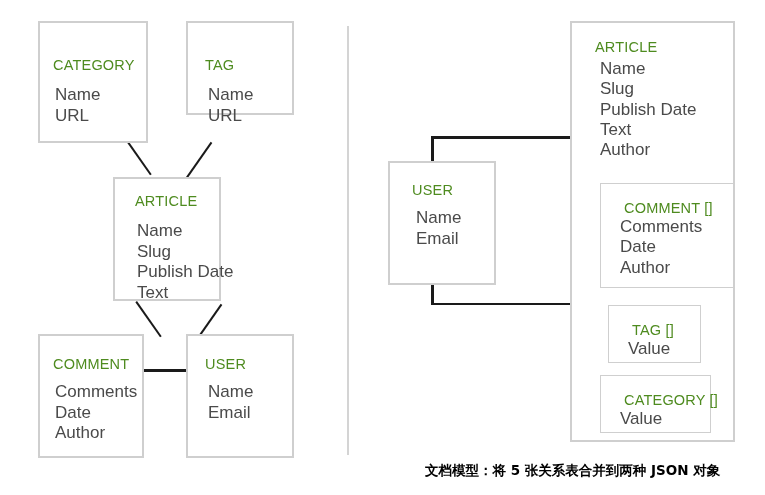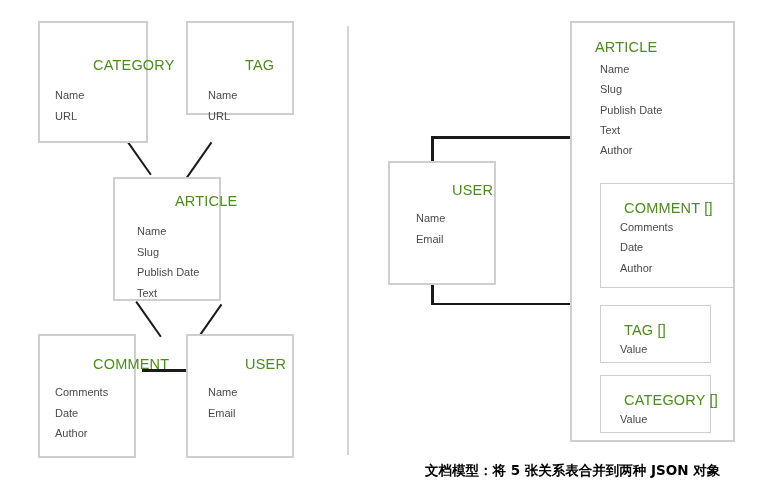--- a/index.html
+++ b/index.html
@@ -29,27 +29,27 @@
   }
   .box-title {
     color: #4e8b1f;
     font-size: 14.5px;
     font-weight: 400;
     letter-spacing: 0.2px;
     white-space: nowrap;
   }
   .field {
     color: #4a4a4a;
-    font-size: 11px;
+    font-size: 17px;
     font-weight: 400;
     white-space: nowrap;
   }
 
   
-  .box.left .box-title { position: absolute; margin-left: 40px; }
+  .box.left .box-title { position: absolute; }
   .box.left .fields { position: absolute; }
   .box.left .field { display: block; line-height: 20.5px; }
 
   
   .edge {
     position: absolute;
     background: #1a1a1a;
     z-index: 2;
   }
   .diag {
@@ -140,21 +140,21 @@
   <div class="box left" style="left:113px; top:177px; width:108px; height:124px;">
     <span class="box-title" style="left:20px; top:14px;">ARTICLE</span>
     <div class="fields" style="left:22px; top:42px;">
       <span class="field">Name</span>
       <span class="field">Slug</span>
       <span class="field">Publish Date</span>
       <span class="field">Text</span>
     </div>
   </div>
 
-  <div class="box left" style="left:38px; top:334px; width:98px; height:124px;">
+  <div class="box left" style="left:38px; top:334px; width:106px; height:124px;">
     <span class="box-title" style="left:13px; top:20px;">COMMENT</span>
     <div class="fields" style="left:15px; top:46px;">
       <span class="field">Comments</span>
       <span class="field">Date</span>
       <span class="field">Author</span>
     </div>
   </div>
 
   <div class="box left" style="left:186px; top:334px; width:108px; height:124px;">
     <span class="box-title" style="left:17px; top:20px;">USER</span>
@@ -194,21 +194,21 @@
 
     <div class="subbox" style="left:28px; top:160px; width:134px; height:105px;">
       <span class="box-title">COMMENT []</span>
       <div class="fields">
         <span class="field">Comments</span>
         <span class="field">Date</span>
         <span class="field">Author</span>
       </div>
     </div>
 
-    <div class="subbox" style="left:28px; top:282px; width:111px; height:58px;">
+    <div class="subbox" style="left:36px; top:282px; width:93px; height:58px;">
       <span class="box-title">TAG []</span>
       <div class="fields">
         <span class="field">Value</span>
       </div>
     </div>
 
     <div class="subbox" style="left:28px; top:352px; width:111px; height:58px;padding-left:36px;">
       <span class="box-title">CATEGORY []</span>
       <div class="fields">
         <span class="field">Value</span>

